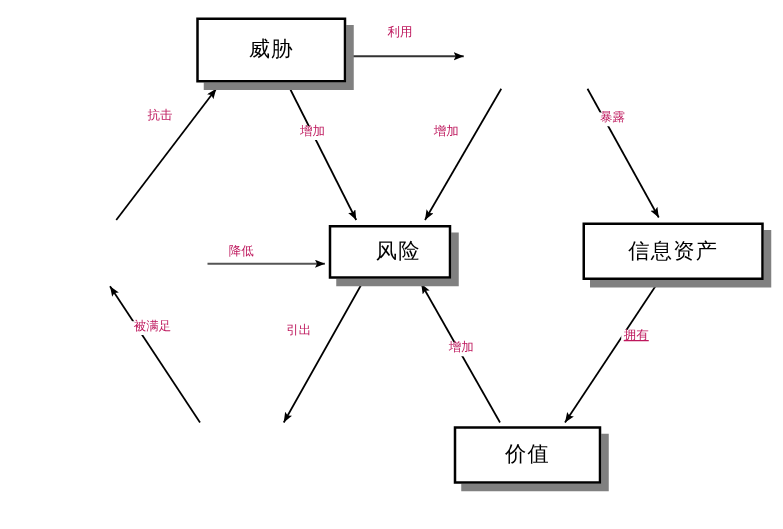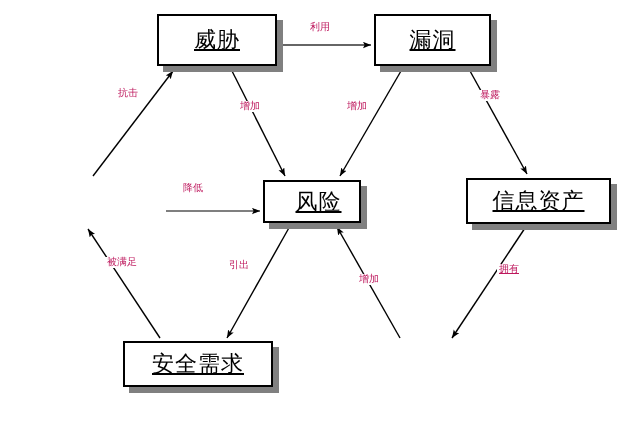--- a/index.html
+++ b/index.html
@@ -12,27 +12,26 @@
   .node{
     position:absolute;
     box-sizing:border-box;
     background:#ffffff;
     border:2px solid #000000;
     display:flex;align-items:center;justify-content:center;
     box-shadow:6px 6px 0 0 #808080;
     z-index:3;
   }
   .node .label{
-    font-size:22px;
+    font-size:17px;
     line-height:1;
     color:#000;
     letter-spacing:1px;
     white-space:nowrap;
     font-weight:400;
-    text-decoration:underline;
   }
   .edge-label{
     position:absolute;
     font-size:10px;
     color:#be185d;
     white-space:nowrap;
     background:#ffffff;
     padding:0 2px;
     line-height:1.05;
     z-index:4;
@@ -69,42 +68,39 @@
 
     <line x1="400" y1="338" x2="337" y2="227" stroke="#000" stroke-width="1.4" marker-end="url(#ah)"></line>
 
     <line x1="525" y1="228" x2="452" y2="338" stroke="#000" stroke-width="1.4" marker-end="url(#ah)"></line>
   </svg>
 
   <div class="node" style="left:157px;top:14px;width:120px;height:52px;">
     <span class="label">威胁</span>
   </div>
 
-  <div class="node" style="left:374px;top:14px;width:117px;height:52px;">
-    <span class="label">漏洞</span>
-  </div>
 
 
   <div class="node" style="left:263px;top:180px;width:98px;height:43px;padding-left:13px;">
     <span class="label">风险</span>
   </div>
 
   <div class="node" style="left:466px;top:178px;width:145px;height:46px;align-items:center;">
     <span class="label">信息资产</span>
   </div>
 
-  <div class="node" style="left:123px;top:341px;width:150px;height:46px;">
-    <span class="label">安全需求</span>
+
+  <div class="node" style="left:363px;top:341px;width:118px;height:46px;">
+    <span class="label">价值</span>
   </div>
-
 
   <div class="edge-label" style="left:308px;top:22px;">利用</div>
   <div class="edge-label" style="left:116px;top:88px;">抗击</div>
   <div class="edge-label" style="left:238px;top:101px;">增加</div>
   <div class="edge-label" style="left:345px;top:101px;">增加</div>
   <div class="edge-label" style="left:478px;top:90px;">暴露</div>
-  <div class="edge-label" style="left:181px;top:183px;">降低</div>
+  <div class="edge-label" style="left:181px;top:197px;">降低</div>
   <div class="edge-label" style="left:105px;top:257px;">被满足</div>
   <div class="edge-label" style="left:227px;top:260px;">引出</div>
   <div class="edge-label" style="left:357px;top:274px;">增加</div>
   <div class="edge-label" style="left:497px;top:264px;text-decoration:underline;">拥有</div>
 
 </div>
 
 </body></html>

